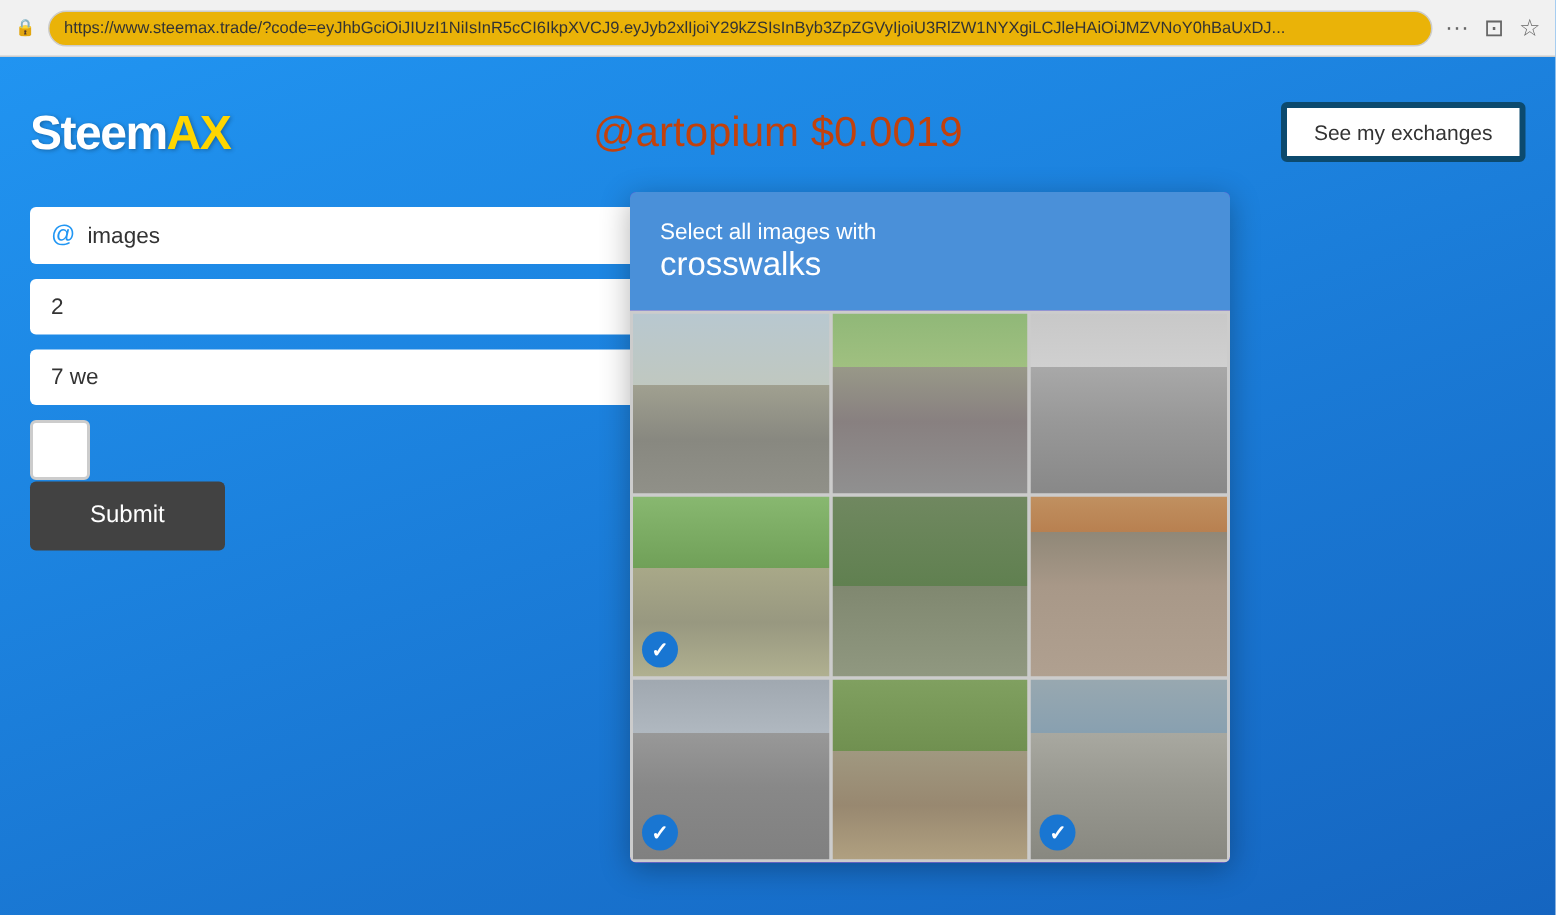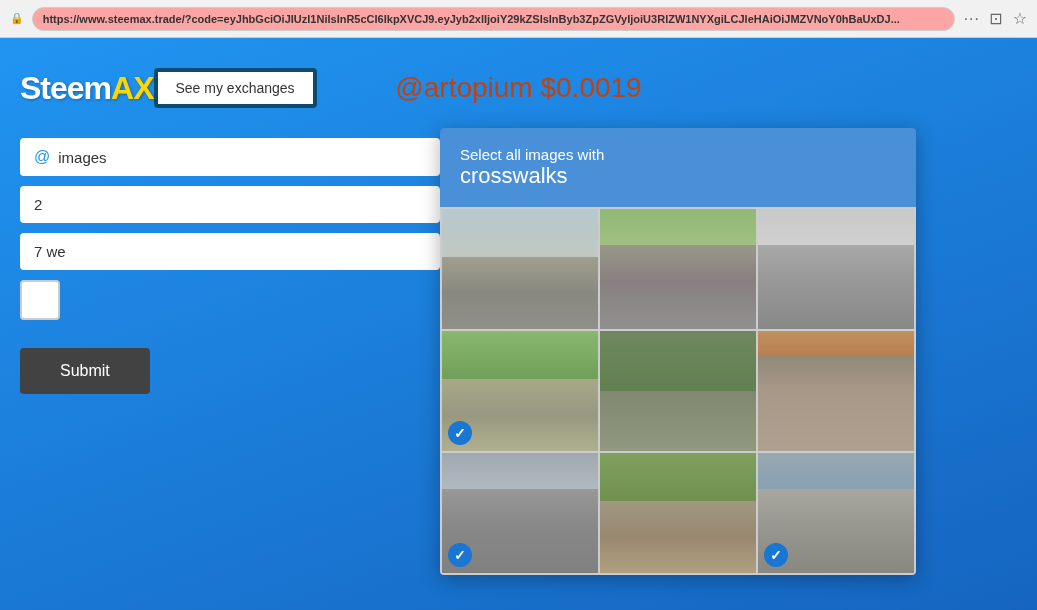--- a/index.html
+++ b/index.html
@@ -27,43 +27,43 @@
       align-items: center;
       gap: 4px;
       font-size: 11px;
       color: #333;
     }
     .browser-url {
       flex: 1;
       height: 24px;
       border: 1px solid #ccc;
       border-radius: 12px;
-      background: #fca5a5;
+      background: #eab308;
       font-size: 11px;
       color: #333;
       padding: 0 10px;
       display: flex;
       align-items: center;
       overflow: hidden;
-      font-weight: bold;
     }
     .browser-icons {
       display: flex;
       gap: 10px;
       align-items: center;
       color: #666;
       font-size: 16px;
     }
 
     
     .app-header {
       width: 100%;
       height: 100px;
       display: flex;
       align-items: center;
+      justify-content: space-between;
       padding: 0 20px;
       position: relative;
     }
     .logo {
       font-size: 32px;
       font-weight: bold;
       color: white;
       text-shadow: 1px 1px 3px rgba(0,0,0,0.3);
       letter-spacing: -1px;
     }
@@ -135,29 +135,29 @@
       border: 2px solid #ccc;
     }
     .submit-btn {
       background: #424242;
       color: white;
       border: none;
       border-radius: 4px;
       padding: 14px 40px;
       font-size: 16px;
       cursor: pointer;
-      margin-top: 28px;
+      margin-top: 1px;
     }
 
     
     .captcha-overlay {
       position: absolute;
-      left: 440px;
+      left: 420px;
       top: -10px;
-      width: 476px;
+      width: 400px;
       background: #6d28d9;
       border-radius: 4px;
       box-shadow: 0 4px 20px rgba(0,0,0,0.3);
       overflow: hidden;
       z-index: 10;
     }
     .captcha-header {
       background: #4a90d9;
       padding: 18px 20px;
       color: white;

